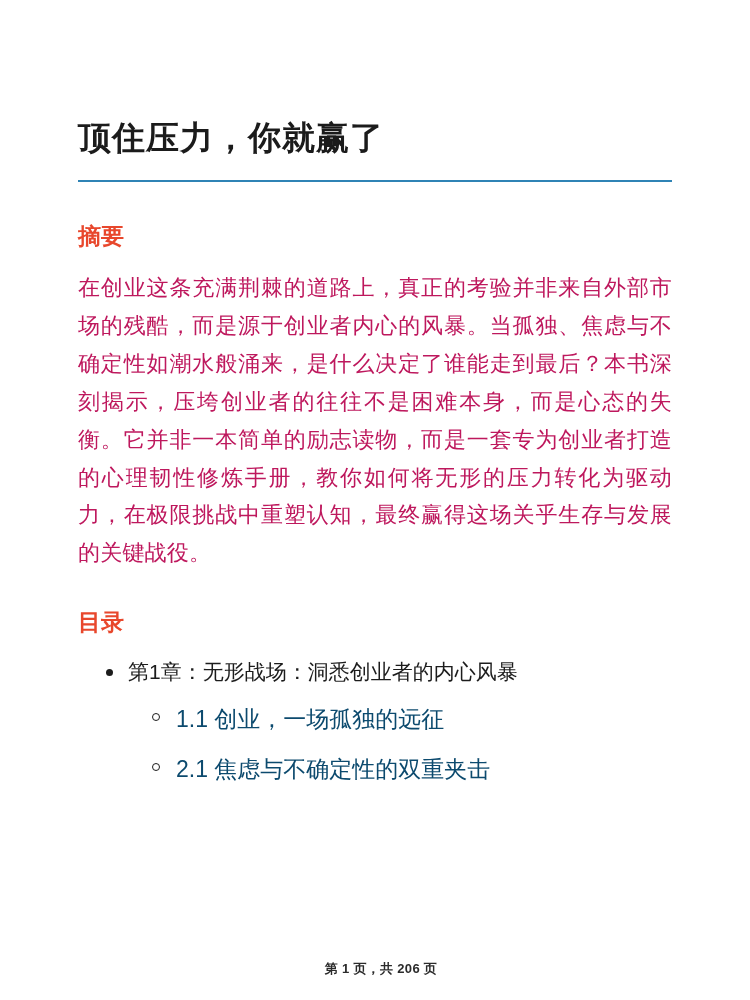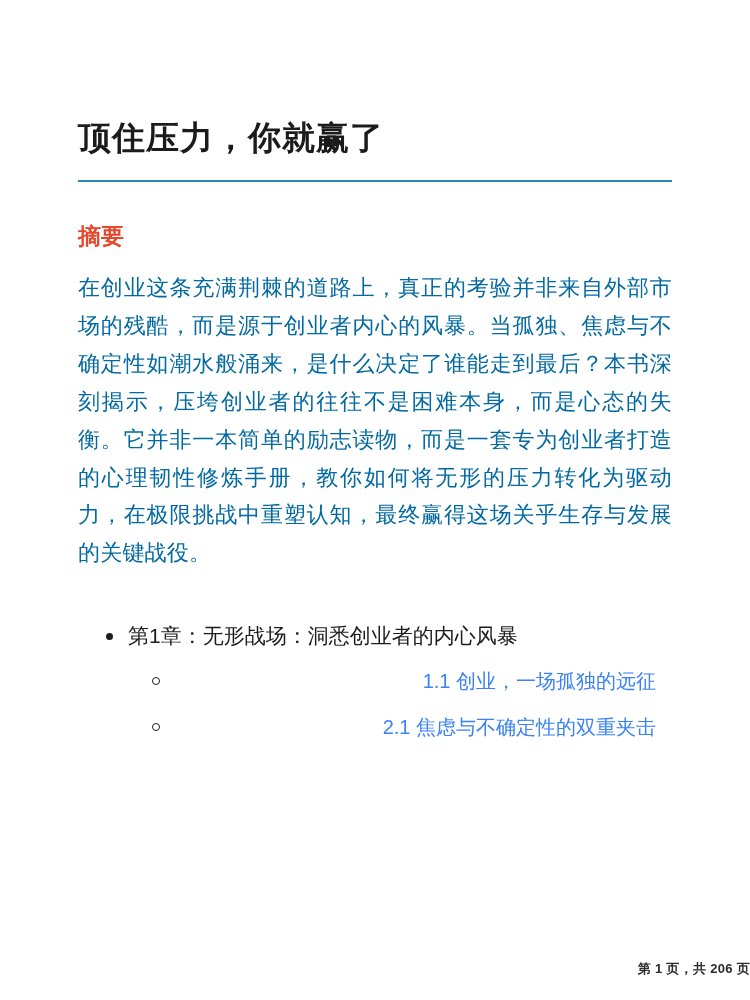--- a/index.html
+++ b/index.html
@@ -39,23 +39,23 @@
   .section-heading {
     font-size: 23px;
     font-weight: bold;
     color: #e8472c;
     margin: 12px 0 18px 0;
     line-height: 1.3;
   }
   .abstract-body {
     font-size: 22px;
     line-height: 1.72;
-    color: #0369a1;
+    color: #be185d;
     text-align: justify;
-    margin: 0 0 48px 0;
+    margin: 0 0 36px 0;
     letter-spacing: 0.2px;
   }
   .toc {
     margin: 16px;
     padding: 0;
     list-style: none;
   }
   .toc-chapter {
     font-size: 21px;
     line-height: 1.5;
@@ -73,62 +73,62 @@
     height: 7px;
     background: #1c1c1c;
     border-radius: 50%;
   }
   .toc-sub-list {
     margin: 14px 0 0 0;
     padding: 0;
     list-style: none;
   }
   .toc-sub {
-    font-size: 20px;
+    font-size: 23px;
     line-height: 1.5;
-    color: #3b82f6;
+    color: #0c4a6e;
     margin: 0 0 16px 0;
     padding-left: 48px;
     position: relative;
-    text-align: right;
   }
   .toc-sub::before {
     content: "";
     position: absolute;
     left: 24px;
     top: 11px;
     width: 6px;
     height: 6px;
     border: 1.5px solid #1c1c1c;
     border-radius: 50%;
     background: transparent;
   }
   .page-footer {
     position: absolute;
     left: 12px;
     right: 0;
     bottom: 22px;
-    text-align: right;
+    text-align: center;
     font-size: 13px;
     font-weight: bold;
     color: #2b2b2b;
     letter-spacing: 0.3px;
   }
 </style>
 </head>
 <body>
 
 <div class="page">
 
   <h1 class="doc-title">顶住压力，你就赢了</h1>
   <hr class="title-rule">
 
   <h2 class="section-heading">摘要</h2>
   <p class="abstract-body">在创业这条充满荆棘的道路上，真正的考验并非来自外部市场的残酷，而是源于创业者内心的风暴。当孤独、焦虑与不确定性如潮水般涌来，是什么决定了谁能走到最后？本书深刻揭示，压垮创业者的往往不是困难本身，而是心态的失衡。它并非一本简单的励志读物，而是一套专为创业者打造的心理韧性修炼手册，教你如何将无形的压力转化为驱动力，在极限挑战中重塑认知，最终赢得这场关乎生存与发展的关键战役。</p>
 
+  <h2 class="section-heading">目录</h2>
 
   <ul class="toc">
     <li class="toc-chapter">
       <span>第1章：无形战场：洞悉创业者的内心风暴</span>
       <ul class="toc-sub-list">
         <li class="toc-sub">
           <span>1.1 创业，一场孤独的远征</span>
         </li>
         <li class="toc-sub">
           <span>2.1 焦虑与不确定性的双重夹击</span>

